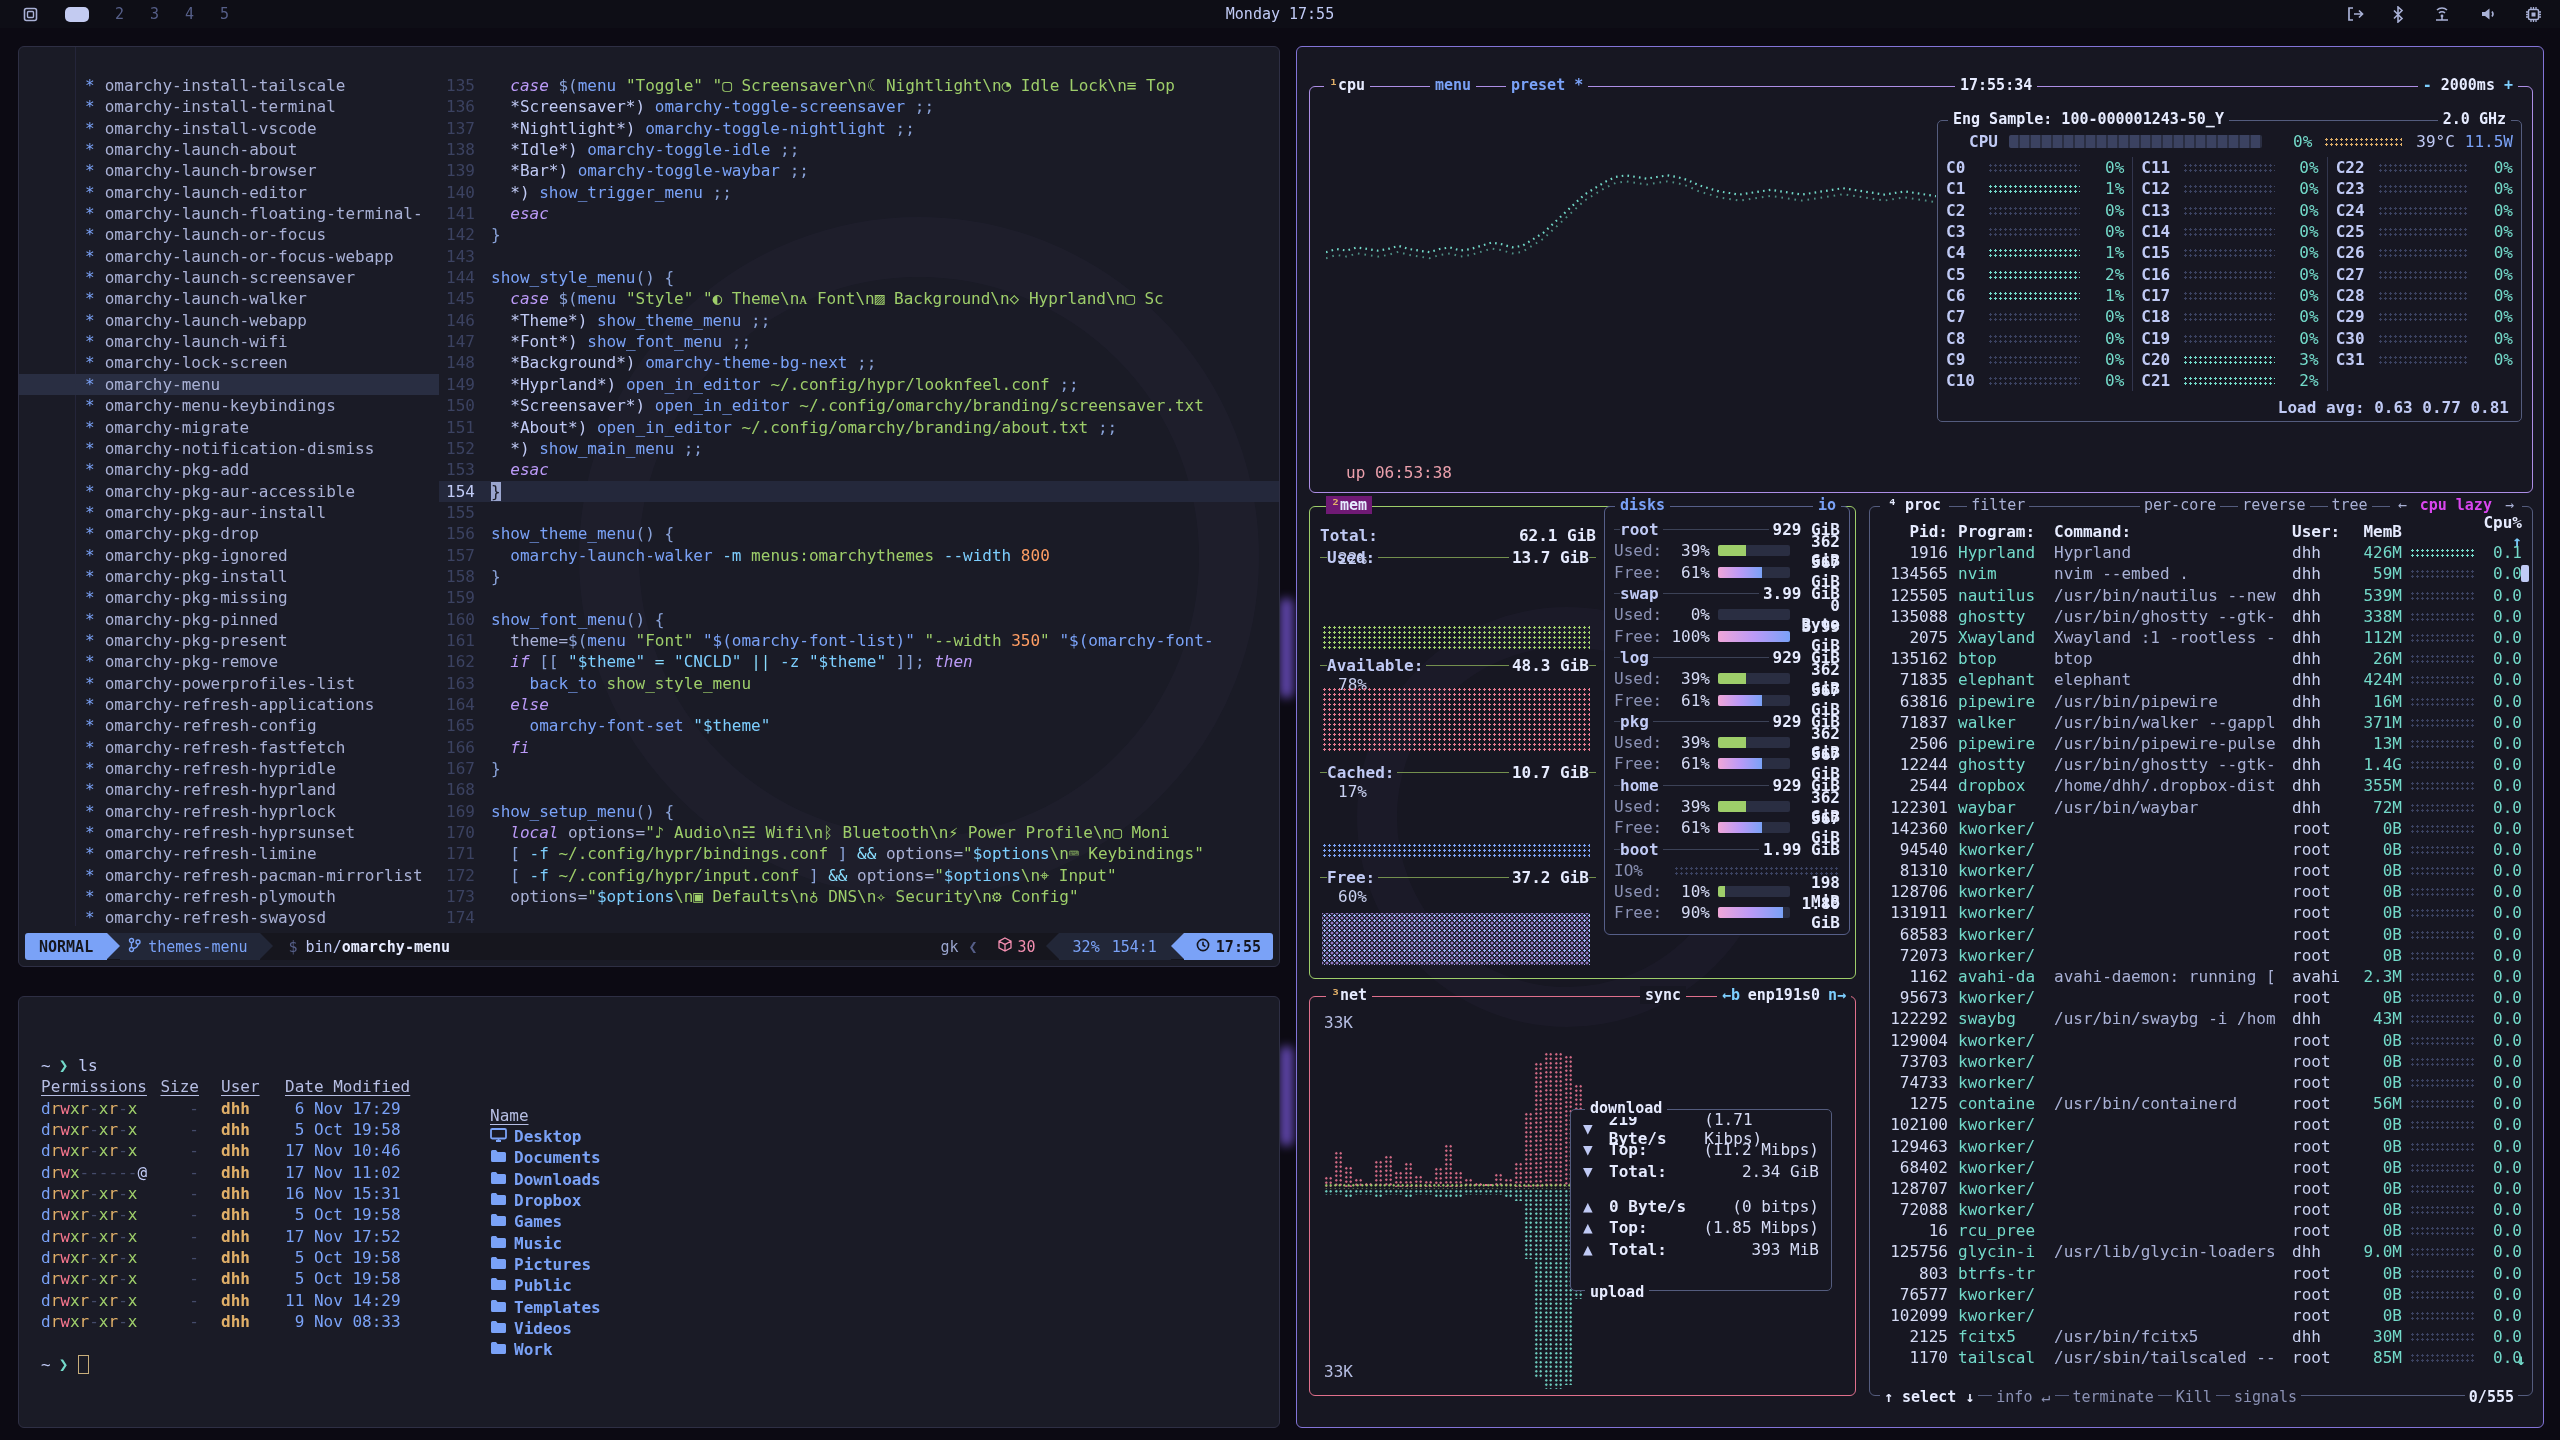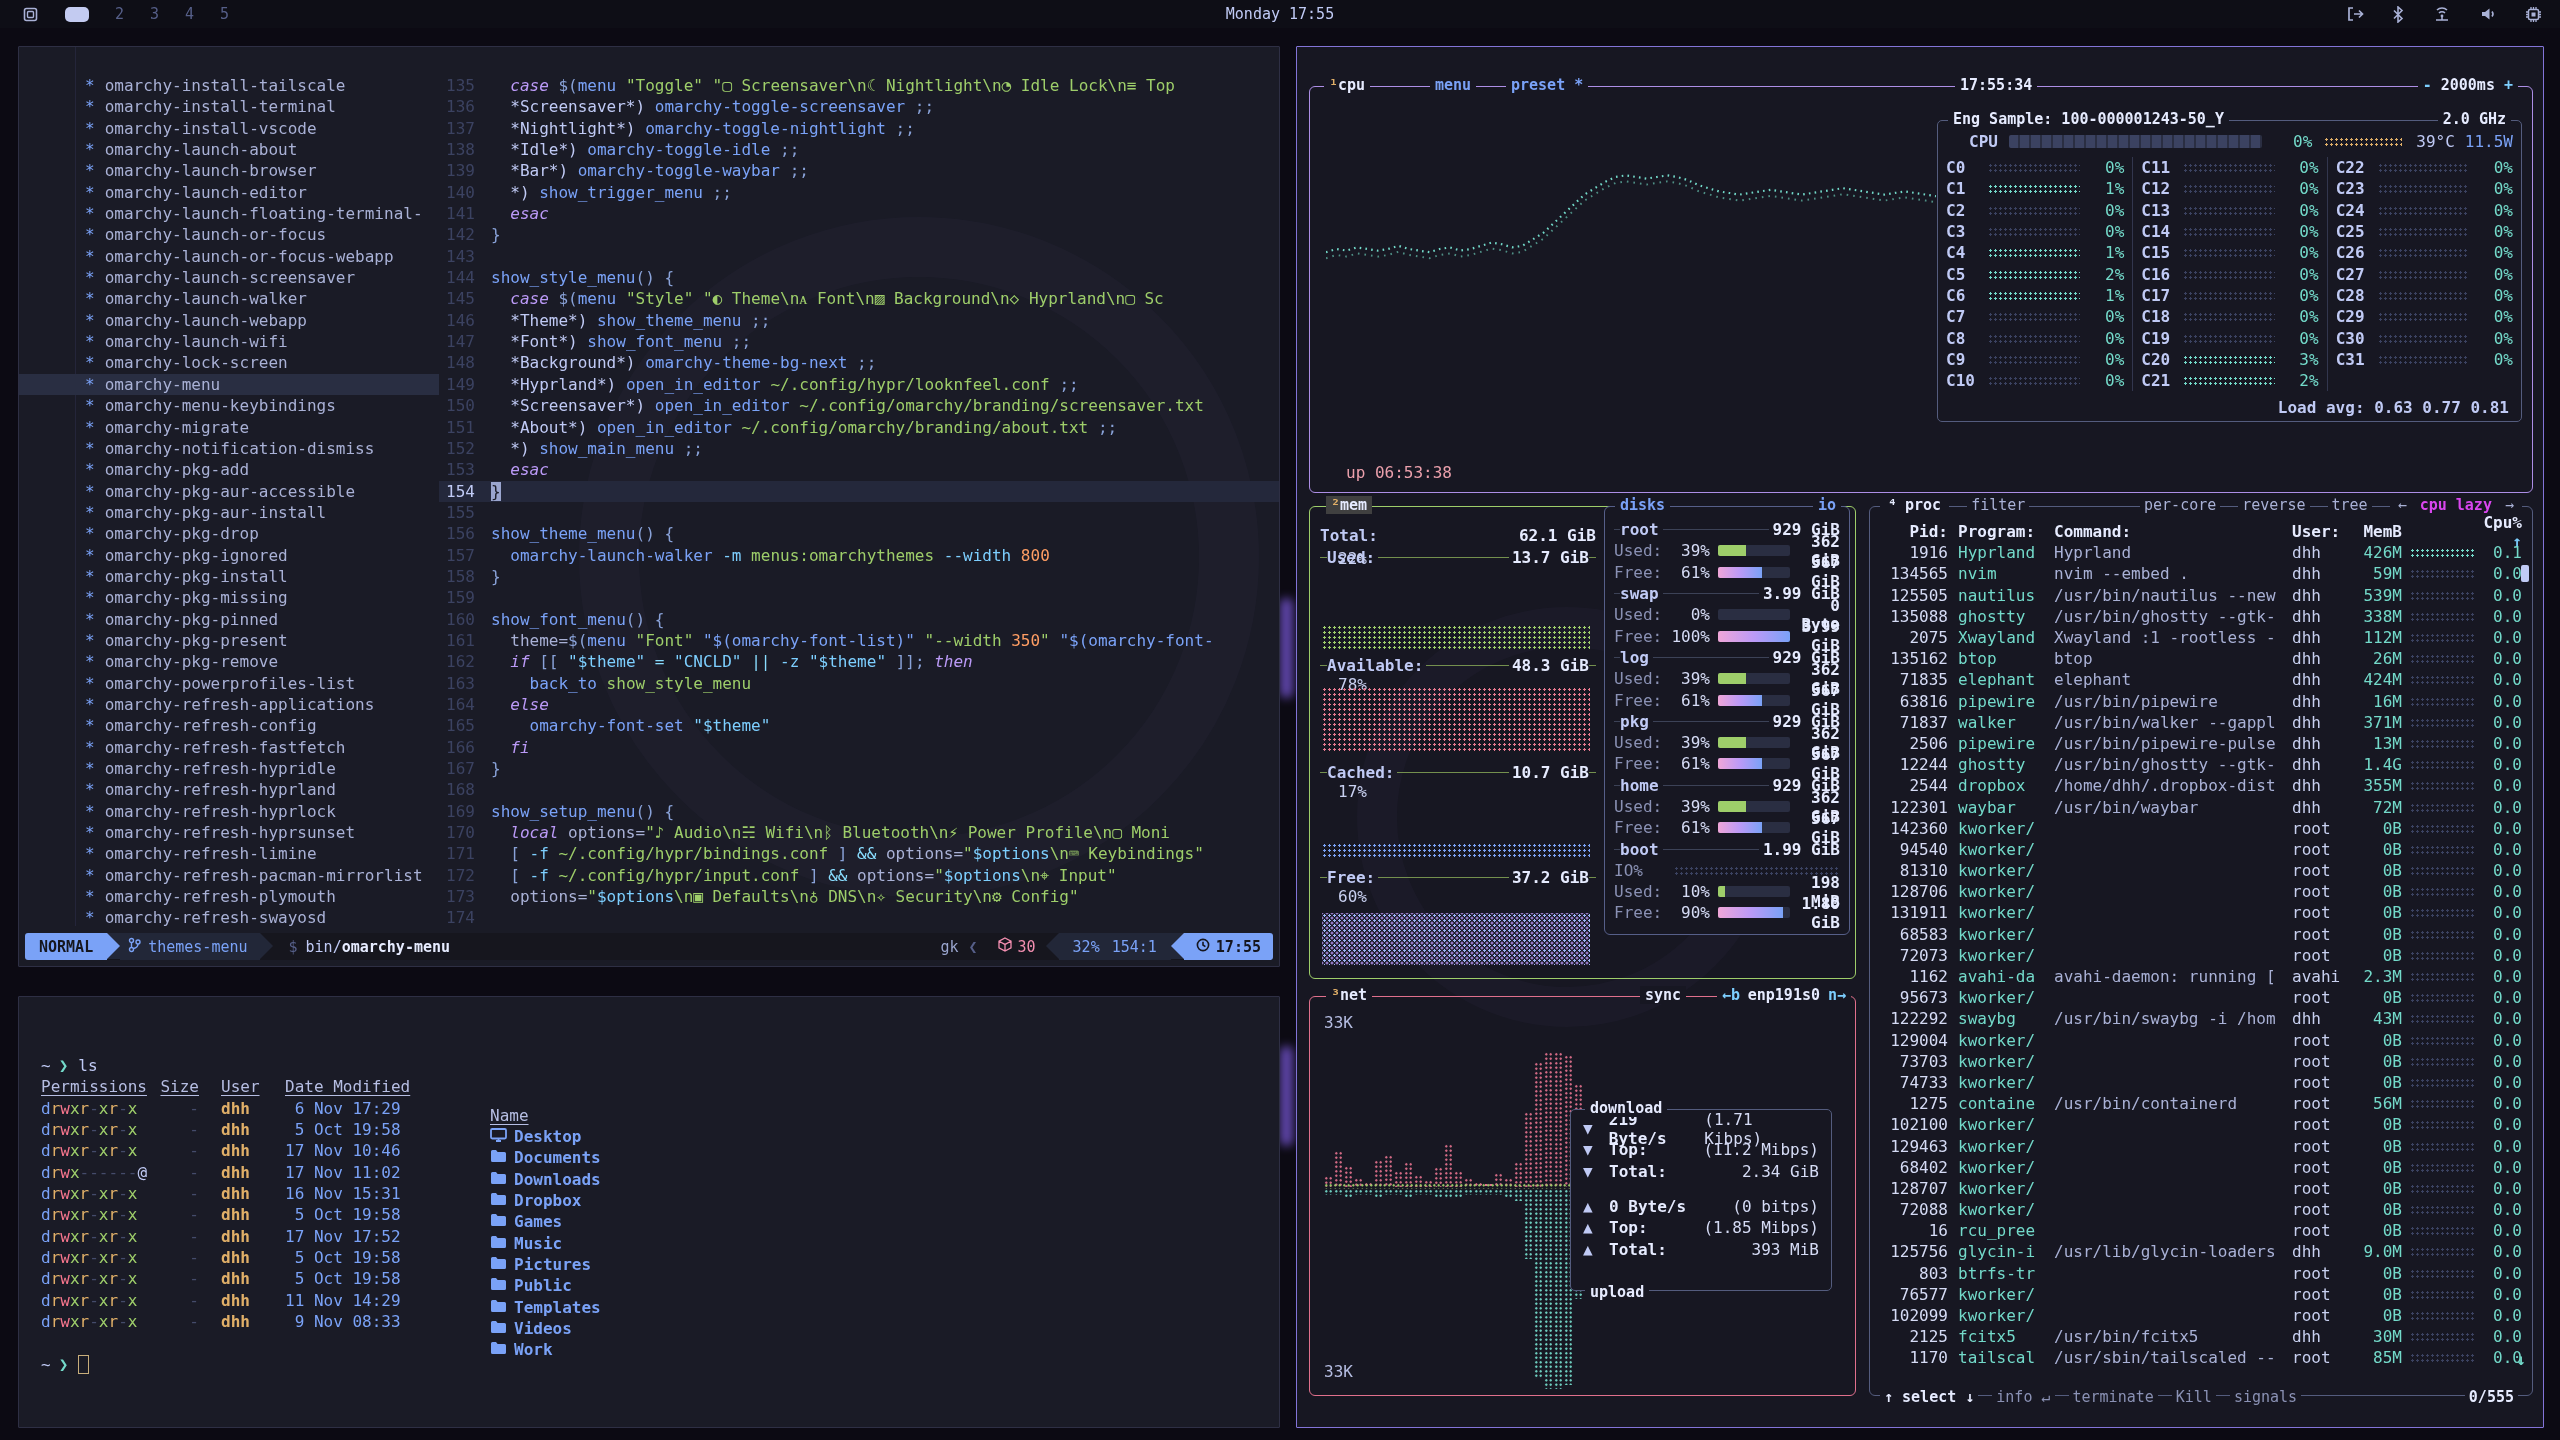--- a/index.html
+++ b/index.html
@@ -16,21 +16,21 @@
   
   #topbar { position:absolute; left:0; top:0; width:2560px; height:28px; background:#0e0e16;
     display:flex; align-items:center; }
   #ws { display:flex; align-items:center; gap:26px; margin-left:22px; }
   .ws-num { color:#565f89; font-size:15px; }
   .ws-active { width:24px; height:15px; background:#c3cbf1; border-radius:5px; }
   #bar-clock { position:absolute; left:50%; transform:translateX(-50%); color:#c0caf5; font-size:15px; }
   #bar-icons { position:absolute; right:18px; display:flex; gap:28px; align-items:center; }
   .tbico svg { display:block; }
   
-  .win { position:absolute; background:#1a1b26; border:1px solid #2e2f44; border-radius:1px; overflow:hidden; }
+  .win { position:absolute; background:#1a1b26; border:1px solid #2e2f44; border-radius:6px; overflow:hidden; }
   #win-btop { background:#171722; border-color:#8374d8; }
   
   #filepane { position:absolute; left:0; top:0; width:420px; bottom:40px; }
   #filepane .vline { position:absolute; left:56px; top:0; bottom:0; width:1px; background:#24253a; }
   #file-list { position:absolute; left:0; top:28px; right:0; }
   .frow { height:21.35px; line-height:21.35px; white-space:pre; padding-left:66px; color:#a9b1d6; }
   .frow .star { color:#7aa2f7; margin-right:10px; }
   .frow.sel { background:#292e42; }
   #codepane { position:absolute; left:420px; top:0; right:0; bottom:40px; }
   #code-lines { position:absolute; left:0; top:28px; right:0; }
@@ -603,21 +603,21 @@
                 <span class="dotline"></span>
                 <span class="pct">0%</span>
               </div>
             </div>
         </div>
         <div id="loadavg">Load avg: 0.63 0.77 0.81</div>
       </div>
     </div>
 
     <div class="bbox" id="box-mem" style="left:12px; top:459px; width:547px; height:473px;">
-      <span class="bt" style="left:16px; background:#404040;"><span class="sup">²</span><span>mem</span></span>
+      <span class="bt" style="left:16px; background:#701a75;"><span class="sup">²</span><span>mem</span></span>
 
       <div class="memrow" style="top:18px;">
         <span>Total:</span>
           <span style="flex:1"></span>
           <span class="val">62.1 GiB</span>
       </div>
       <div class="memrow" style="top:40px;">
         <span class="tick"></span>
           <span>Used:</span>
           <span class="ln"></span>

